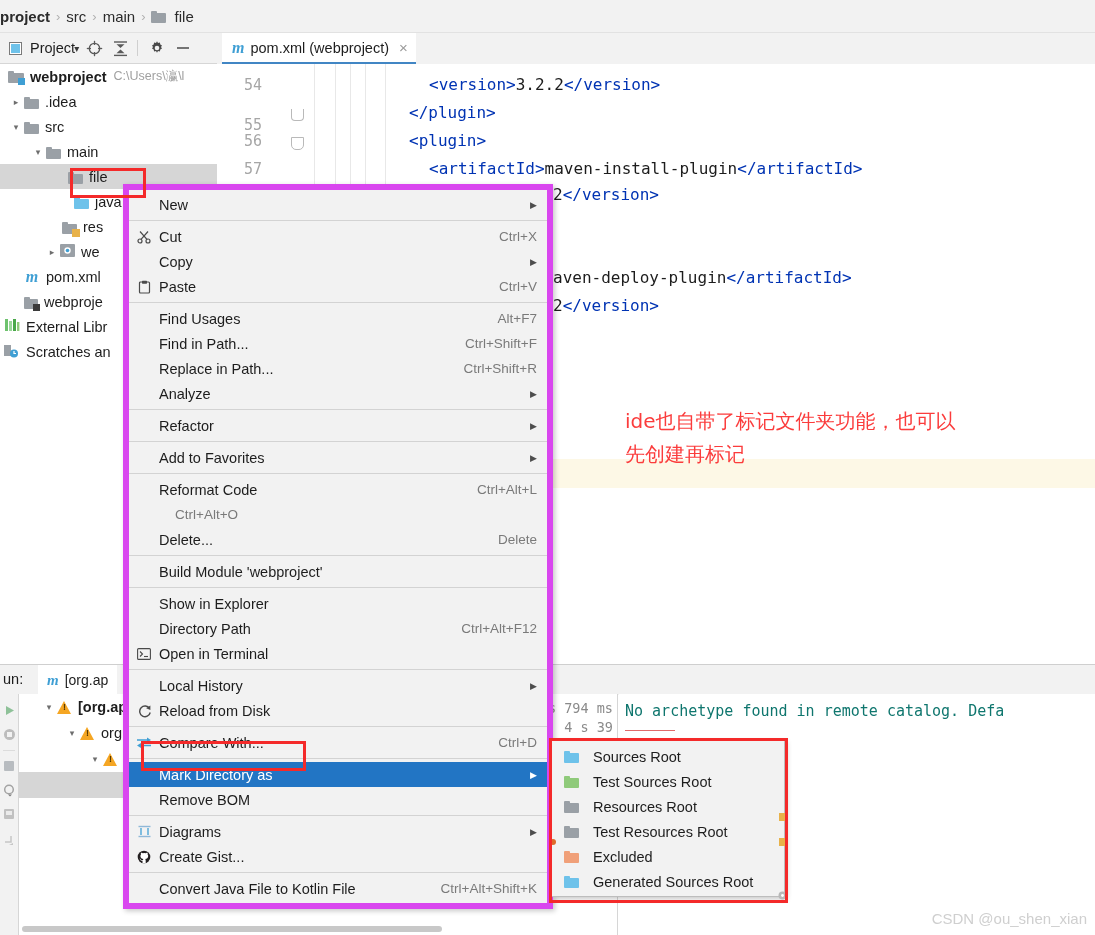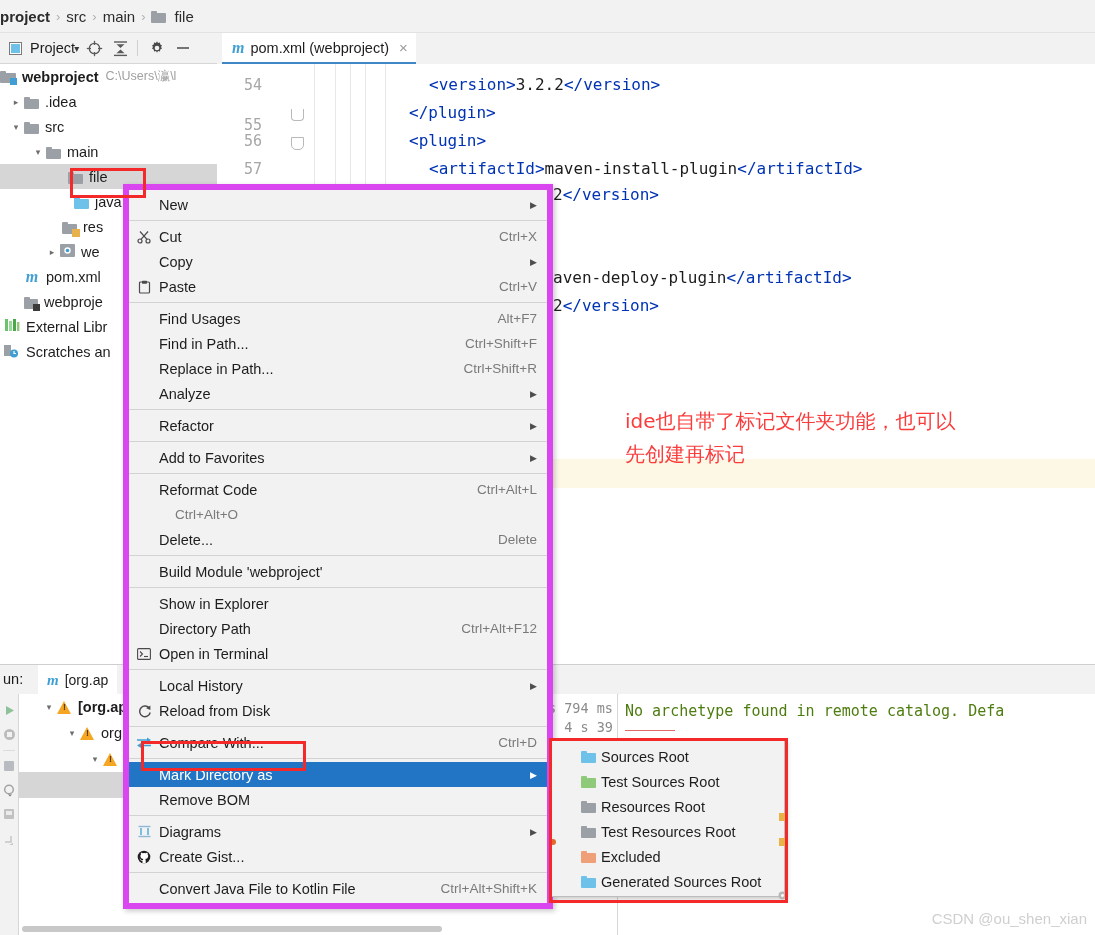--- a/index.html
+++ b/index.html
@@ -91,21 +91,21 @@
   .mi.hi{background:#2275c4;color:#ffffff;}
   .mi.hi .mi-arrow{color:#ffffff;}
   .msep{height:1px;background:#d3d3d3;margin:3px 0;}
 
   
   #submenu{
     left:551px;top:740px;width:234px;background:#f2f2f2;
     border:1px solid #bdbdbd;box-shadow:2px 2px 5px rgba(0,0,0,.22);
     padding:3px 0 2px 0;box-sizing:border-box;
   }
-  #submenu .mi{padding-left:23px;}
+  #submenu .mi{padding-left:6px;gap:9px;}
   #submenu .mi .mi-ico{width:26px;flex:0 0 26px;}
 
   
   .redbox{border:3px solid #f42a2a;box-sizing:border-box;pointer-events:none;}
 
   
   #runbar{left:0;top:664px;width:1095px;height:30px;background:#f2f2f2;border-top:1px solid #cfcfcf;}
   #runbar .runlabel{position:absolute;left:3px;top:6px;font-size:14.5px;color:#1d1d1d;}
   #run-tab{position:absolute;left:38px;top:0;height:30px;display:flex;align-items:center;padding:0 9px;background:#fff;border-bottom:2px solid #a3c1dd;}
   #run-tab .micon{color:#3f9fd4;font-style:italic;font-weight:bold;font-size:15px;margin-right:6px;font-family:"Liberation Serif",serif;}
@@ -118,21 +118,21 @@
   .rrow{height:26px;display:flex;align-items:center;font-size:14.5px;white-space:nowrap;}
   .rrow.sel{background:#d6d6d6;}
   .warn{width:15px;height:13px;position:relative;margin-right:6px;display:inline-block;}
   .warn:before{content:"";position:absolute;left:0;top:0;border-left:7.5px solid transparent;border-right:7.5px solid transparent;border-bottom:13px solid #f5a623;}
   .warn:after{content:"!";position:absolute;left:0;top:1px;width:15px;text-align:center;font-size:9px;font-weight:bold;color:#5a3a00;font-family:"Liberation Sans",sans-serif;}
 
   #runsplit{left:617px;top:694px;width:1px;height:241px;background:#d6d6d6;}
   #runtimes{left:545px;top:694px;width:72px;height:50px;}
   .rtime{font-size:13.5px;color:#8a8a8a;font-family:"DejaVu Sans Mono",monospace;text-align:right;}
   #runout{left:619px;top:694px;width:476px;height:241px;background:#ffffff;overflow:hidden;}
-  #runout .oline{font-family:"DejaVu Sans Mono","Liberation Mono",monospace;font-size:15px;color:#4d7c0f;white-space:pre;}
+  #runout .oline{font-family:"DejaVu Sans Mono","Liberation Mono",monospace;font-size:15px;color:#0f766e;white-space:pre;}
   #runout .uline{position:absolute;left:6px;top:36px;width:50px;height:1px;background:#e06a6a;}
 
   #watermark{right:8px;bottom:8px;color:#cfcfcf;font-size:15px;}
 
   
   #bottomstrip{left:19px;top:894px;width:598px;height:41px;background:#ffffff;}
   #hscroll{left:22px;top:926px;width:420px;height:6px;background:#c8c8c8;border-radius:3px;}
 </style>
 </head>
 <body>
@@ -191,21 +191,21 @@
 <div class="abs" id="tabstrip">
   <div id="tab-pom">
     <span class="micon">m</span>
     <span class="tname">pom.xml (webproject)</span>
     <span class="tclose">×</span>
   </div>
 </div>
 
 <div class="abs" id="tree">
 
-  <div class="trow" style="padding-left:0;">
+  <div class="trow" style="padding-left:8px;">
     <span class="ticon">
       <span class="folder grey" style="width:16px;height:13px;"><span class="tab"></span><span class="body" style="width:16px;"></span></span>
       <span class="badge" style="background:#3f9fd4;right:-1px;bottom:0;"></span>
     </span>
     <span style="font-weight:bold;">webproject</span>
     <span class="tpath">C:\Users\瀛\l</span>
   </div>
 
   <div class="trow" style="padding-left:8px;">
     <span class="arrow">▸</span>

